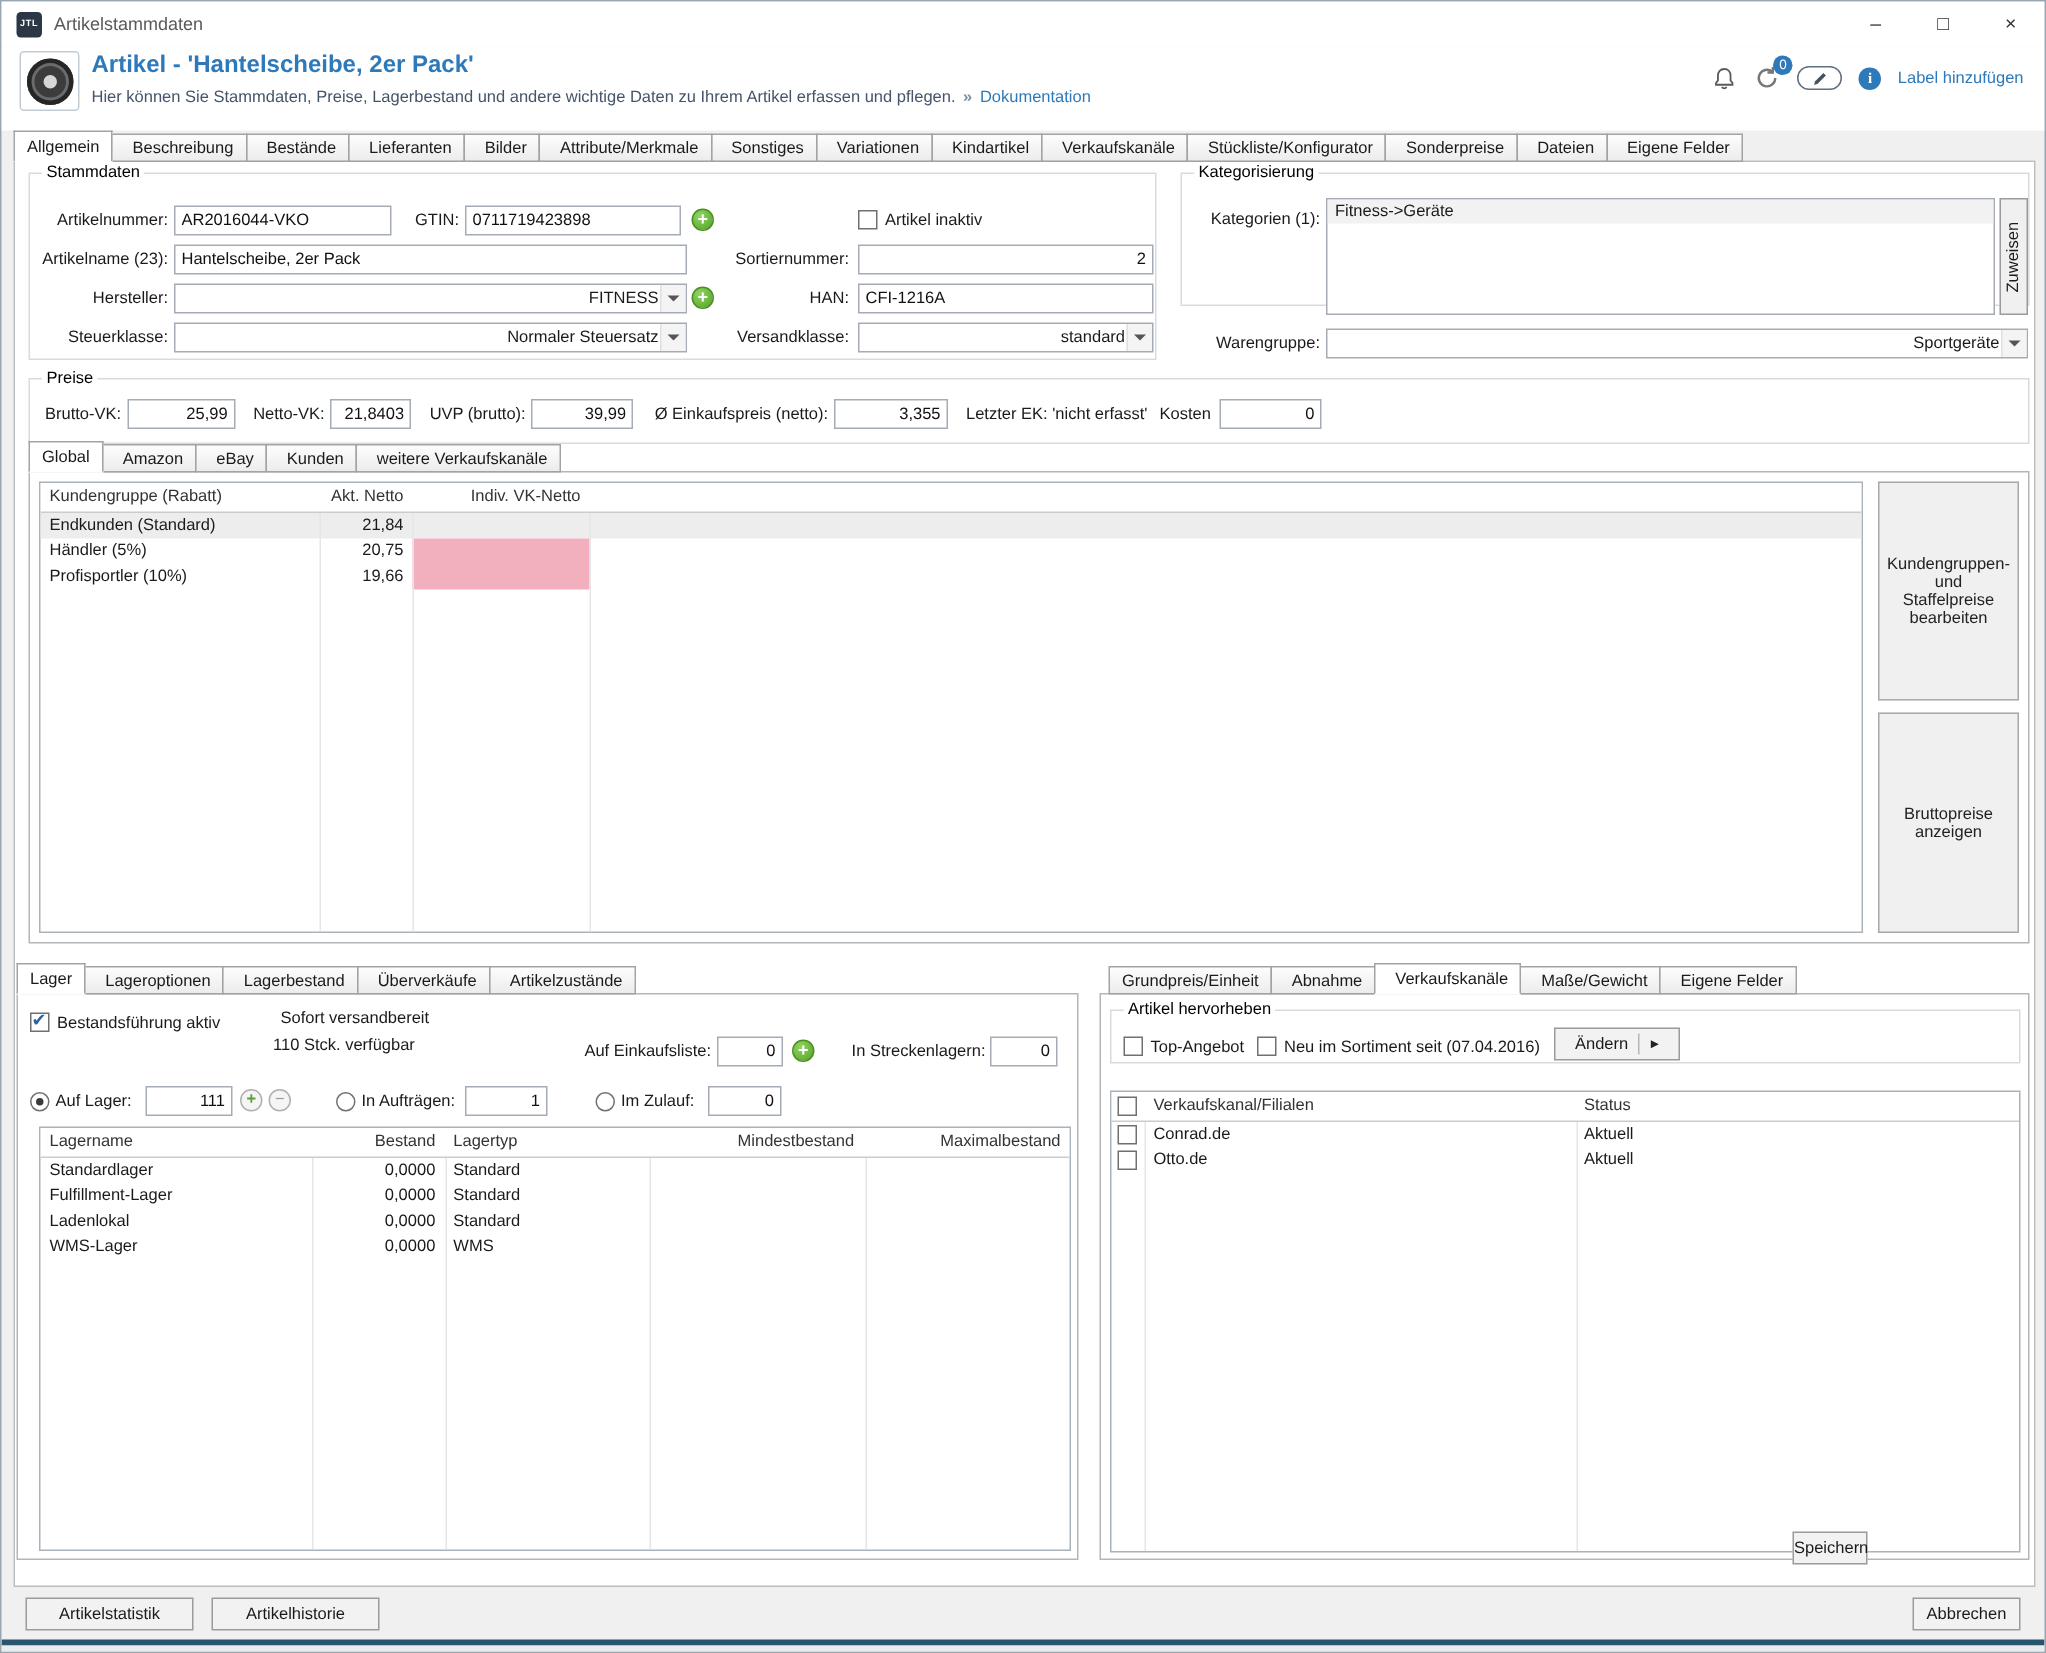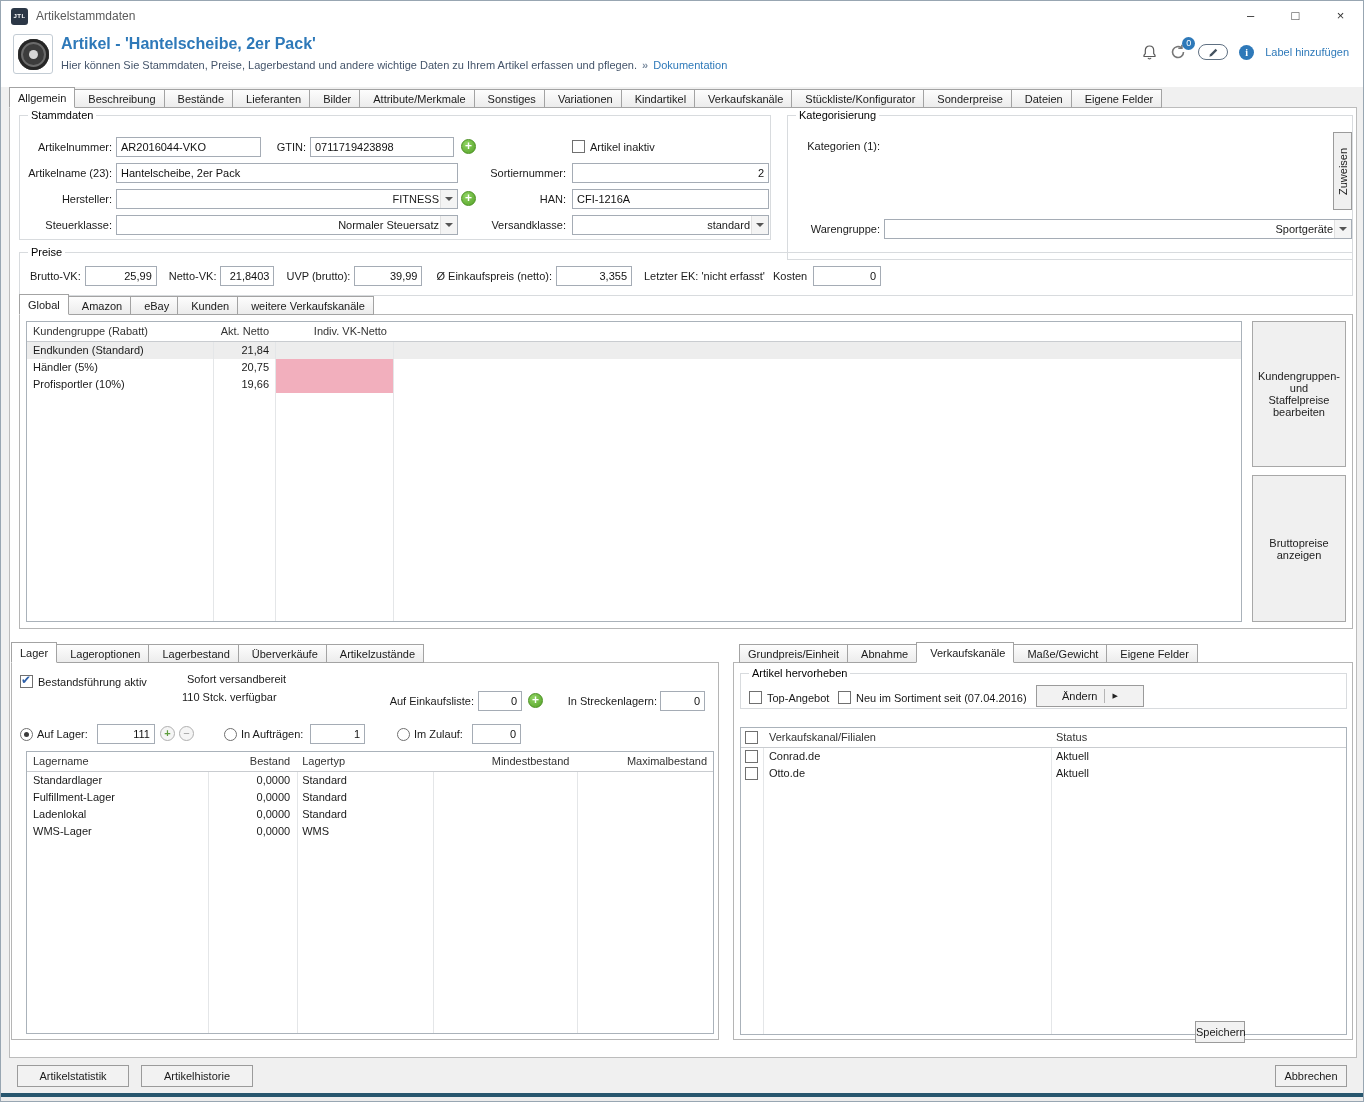--- a/index.html
+++ b/index.html
@@ -93,21 +93,21 @@
   
   .btn { position:absolute; height:22px; background:#f2f2f2; border:1px solid #9b9b9b;
          text-align:center; line-height:20px; font-size:11px; color:#1a1a1a; cursor:default; }
   .bigbtn { position:absolute; background:#f0f0f0; border:1px solid #a8a8a8; display:flex;
             align-items:center; justify-content:center; text-align:center; padding:6px;
             font-size:11px; color:#222; }
   .vbtn { position:absolute; writing-mode:vertical-rl; transform:rotate(180deg);
           background:#f0f0f0; border:1px solid #9b9b9b; display:flex; align-items:center;
           justify-content:center; font-size:11px; }
   .dd-btn { position:absolute; display:flex; align-items:center; background:#f2f2f2;
-            border:1px solid #9b9b9b; padding:0 25px; height:22px; gap:7px; }
+            border:1px solid #9b9b9b; padding:0 13px; height:22px; gap:7px; }
   .dd-sep { width:1px; height:14px; background:#b5b5b5; }
   .dd-caret { font-size:7px; color:#222; }
 
   
   .strip-teal { position:absolute; left:0; right:0; top:1092px; height:4px; background:#27566e; }
   .strip-bottom { position:absolute; left:0; right:0; top:1096px; height:6px; background:#ececec; }
 
   .listbox { position:absolute; border:1px solid #a5acb5; background:#fff; overflow:hidden; }
   .listitem { height:16px; line-height:16px; padding:0 5px; background:#f2f2f2; }
 </style>
@@ -217,23 +217,26 @@
       </div>
       <div class="flabel" style="left:450px; top:99px; width:96px;">Versandklasse:</div>
       <div class="combo" style="left:552px; top:99px; width:197px;">
         <span class="cval">standard</span>
         <span class="carrow">
             <span class="tri-down"></span>
           </span>
       </div>
     </div>
 
-    <div class="group" style="left:777px; top:7px; width:566px; height:145px;">
+    <div class="group" style="left:777px; top:7px; width:566px; height:89px;">
       <span class="glabel">Kategorisierung</span>
       <div class="flabel" style="left:4px; top:20px; width:88px;">Kategorien (1):</div>
+      <div class="listbox" style="left:96px; top:16px; width:446px; height:78px;">
+        <div class="listitem">Fitness-&gt;Geräte</div>
+      </div>
       <div class="vbtn" style="left:545px; top:16px; width:19px; height:78px;">Zuweisen</div>
       <div class="flabel" style="left:4px; top:103px; width:88px;">Warengruppe:</div>
       <div class="combo" style="left:96px; top:103px; width:468px;">
         <span class="cval">Sportgeräte</span>
         <span class="carrow">
             <span class="tri-down"></span>
           </span>
       </div>
     </div>
 

